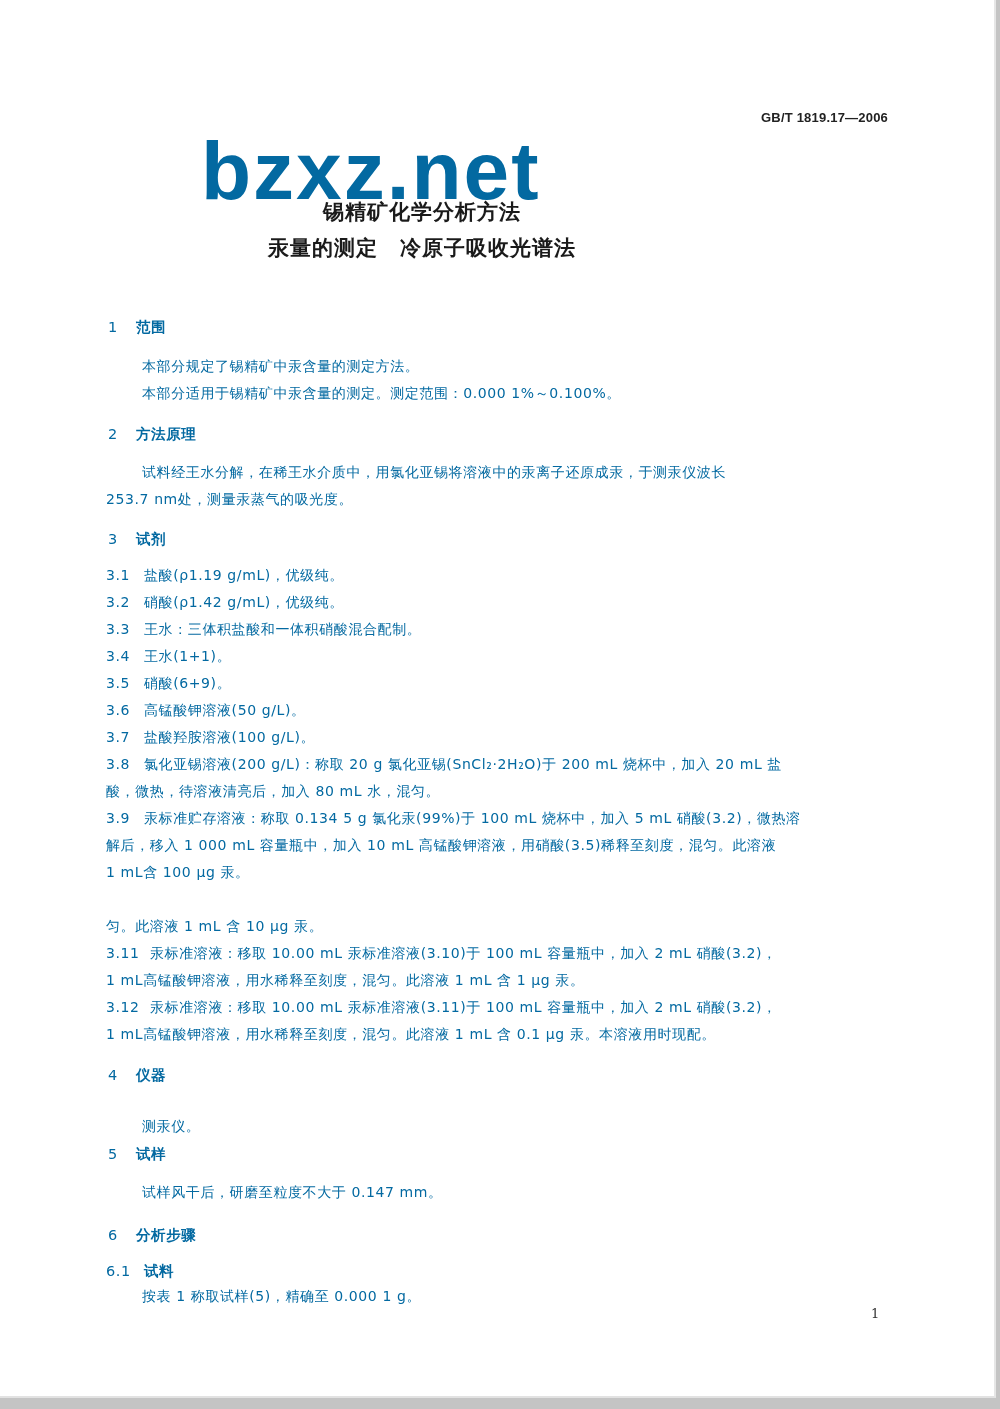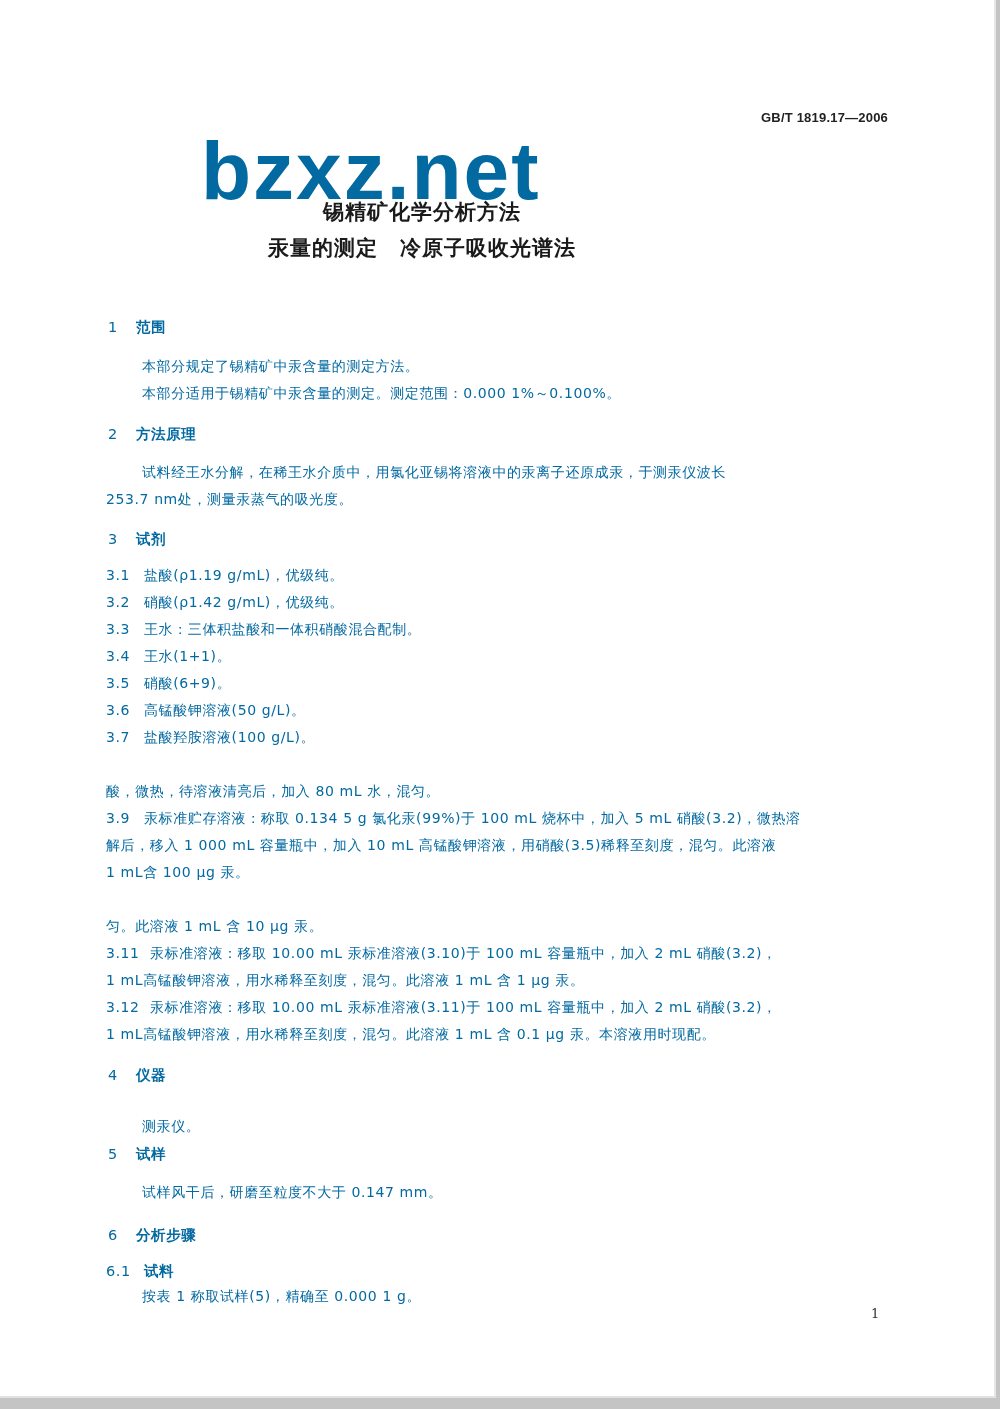--- a/index.html
+++ b/index.html
@@ -67,20 +67,21 @@
   <div class="line heading" style="left:108px; top:530px;"><span class="num">3</span><span>试剂</span></div>
 
   <div class="line item" style="left:106px; top:567px;"><span class="num">3.1</span><span>盐酸(ρ1.19 g/mL)，优级纯。</span></div>
   <div class="line item" style="left:106px; top:594px;"><span class="num">3.2</span><span>硝酸(ρ1.42 g/mL)，优级纯。</span></div>
   <div class="line item" style="left:106px; top:621px;"><span class="num">3.3</span><span>王水：三体积盐酸和一体积硝酸混合配制。</span></div>
   <div class="line item" style="left:106px; top:648px;"><span class="num">3.4</span><span>王水(1+1)。</span></div>
   <div class="line item" style="left:106px; top:675px;"><span class="num">3.5</span><span>硝酸(6+9)。</span></div>
   <div class="line item" style="left:106px; top:702px;"><span class="num">3.6</span><span>高锰酸钾溶液(50 g/L)。</span></div>
   <div class="line item" style="left:106px; top:729px;"><span class="num">3.7</span><span>盐酸羟胺溶液(100 g/L)。</span></div>
 
+  <div class="line item" style="left:106px; top:756px;"><span class="num">3.8</span><span>氯化亚锡溶液(200 g/L)：称取 20 g 氯化亚锡(SnCl₂·2H₂O)于 200 mL 烧杯中，加入 20 mL 盐</span></div>
   <div class="line" style="left:106px; top:783px;">酸，微热，待溶液清亮后，加入 80 mL 水，混匀。</div>
 
   <div class="line item" style="left:106px; top:810px;"><span class="num">3.9</span><span>汞标准贮存溶液：称取 0.134 5 g 氯化汞(99%)于 100 mL 烧杯中，加入 5 mL 硝酸(3.2)，微热溶</span></div>
   <div class="line" style="left:106px; top:837px;">解后，移入 1 000 mL 容量瓶中，加入 10 mL 高锰酸钾溶液，用硝酸(3.5)稀释至刻度，混匀。此溶液</div>
   <div class="line" style="left:106px; top:864px;">1 mL含 100 μg 汞。</div>
 
   <div class="line" style="left:106px; top:918px;">匀。此溶液 1 mL 含 10 μg 汞。</div>
 
   <div class="line item" style="left:106px; top:945px;"><span class="num wide">3.11</span><span>汞标准溶液：移取 10.00 mL 汞标准溶液(3.10)于 100 mL 容量瓶中，加入 2 mL 硝酸(3.2)，</span></div>
   <div class="line" style="left:106px; top:972px;">1 mL高锰酸钾溶液，用水稀释至刻度，混匀。此溶液 1 mL 含 1 μg 汞。</div>

